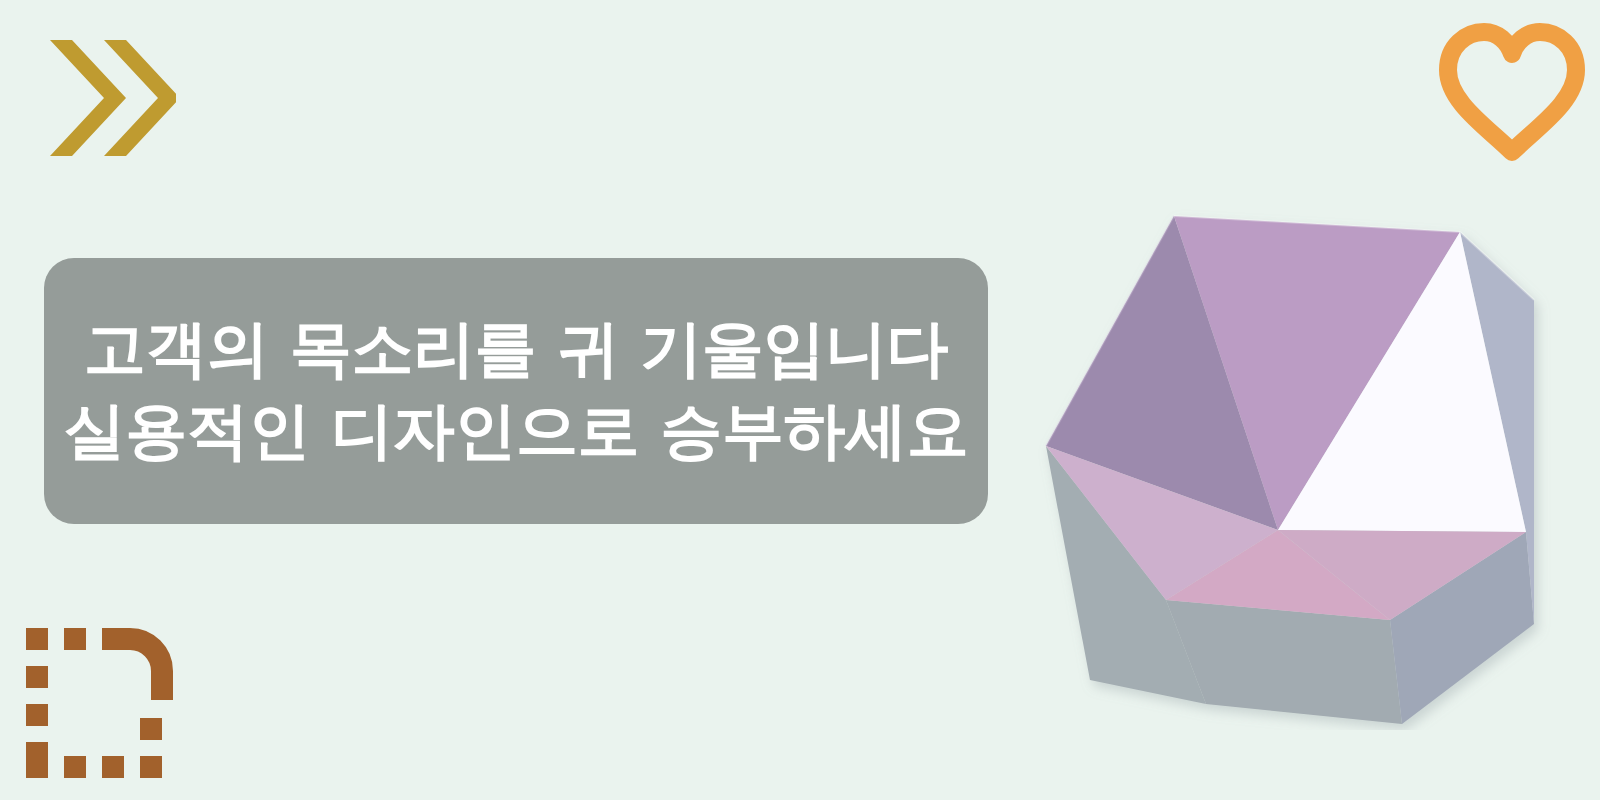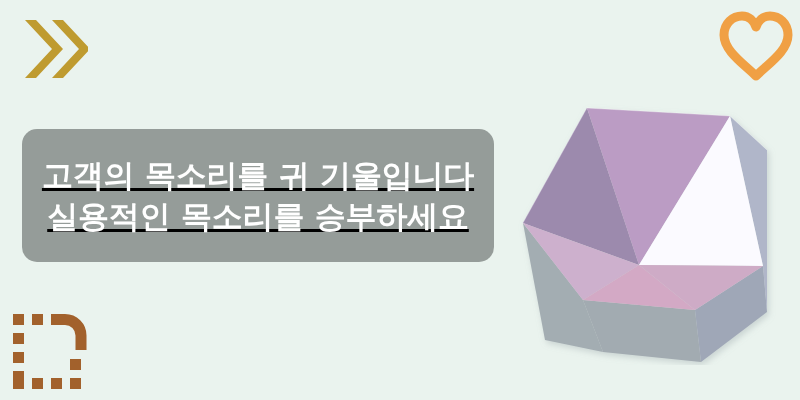--- a/index.html
+++ b/index.html
@@ -55,21 +55,20 @@
     top: 129px;
     width: 472px;
     height: 133px;
     background: #959c99;
     border-radius: 15px;
     box-sizing: border-box;
     display: flex;
     flex-direction: column;
     align-items: center;
     justify-content: center;
-    text-decoration: underline;
   }
   .headline-line {
     color: #ffffff;
     font-size: 31px;
     font-weight: bold;
     line-height: 1.30;
     letter-spacing: -0.2px;
     white-space: nowrap;
     text-align: center;
   }
@@ -125,21 +124,21 @@
 
         <rect x="60" y="49" width="11" height="11"></rect>
       </g>
 
       <path d="M41 9.5 H55 A16 16 0 0 1 71 25.5 V40" fill="none" stroke="#a2612c" stroke-width="11" stroke-linecap="butt"></path>
     </svg>
   </div>
 
   <div id="message-box">
     <div class="headline-line">고객의 목소리를 귀 기울입니다</div>
-    <div class="headline-line">실용적인 목소리를 승부하세요</div>
+    <div class="headline-line">실용적인 디자인으로 승부하세요</div>
   </div>
 
   <div id="polyhedron-graphic">
     <svg viewBox="0 0 290 275" width="290" height="275" aria-hidden="true">
       <defs>
         <filter id="soft-shadow" x="-20%" y="-20%" width="150%" height="150%">
           <feDropShadow dx="2" dy="3" stdDeviation="3" flood-color="#8e9aa0" flood-opacity="0.35"></feDropShadow>
         </filter>
       </defs>
       <g filter="url(#soft-shadow)">

